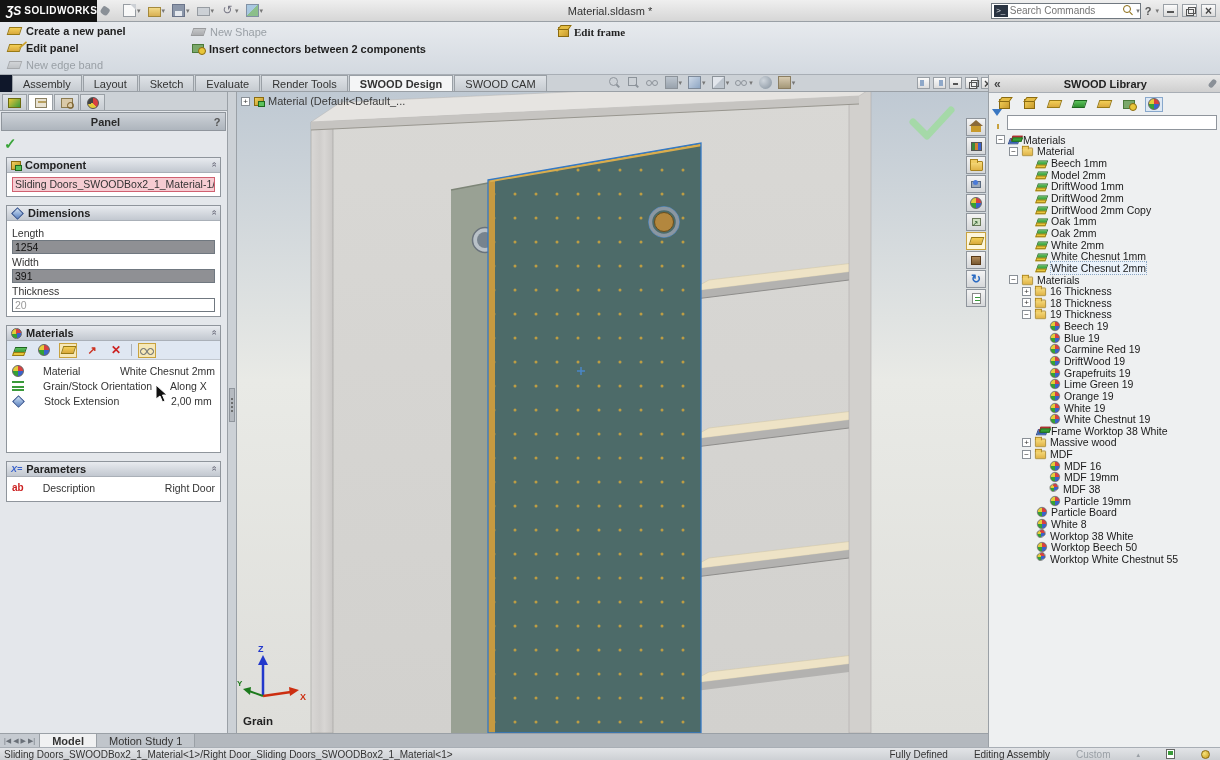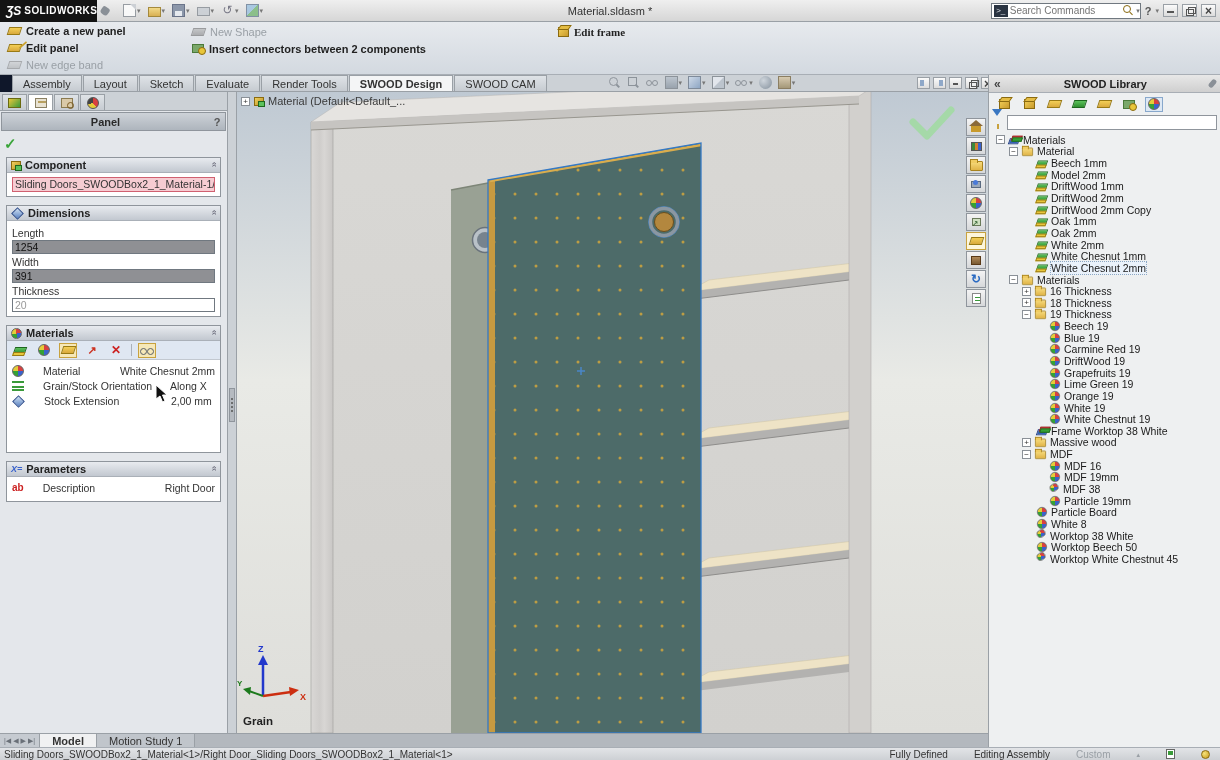--- a/index.html
+++ b/index.html
@@ -903,21 +903,21 @@
             <span class="ic ic-wheel"></span>
           </span>
           <span class="lab">Worktop Beech 50</span>
         </div>
         <div class="tree-row">
           <span class="sp" style="width: 30px;"></span>
           <span class="sp" style="width: 11px;"></span>
           <span class="scale" style="display: inline-flex;">
             <span class="ic ic-tilt"></span>
           </span>
-          <span class="lab">Worktop White Chestnut 45</span>
+          <span class="lab">Worktop White Chestnut 55</span>
         </div>
       </div>
   </div>
 
   <div class="modeltabs">
     <span class="mt-arrows">
       <span>|◀</span>
       <span>◀</span>
       <span>▶</span>
       <span>▶|</span>

